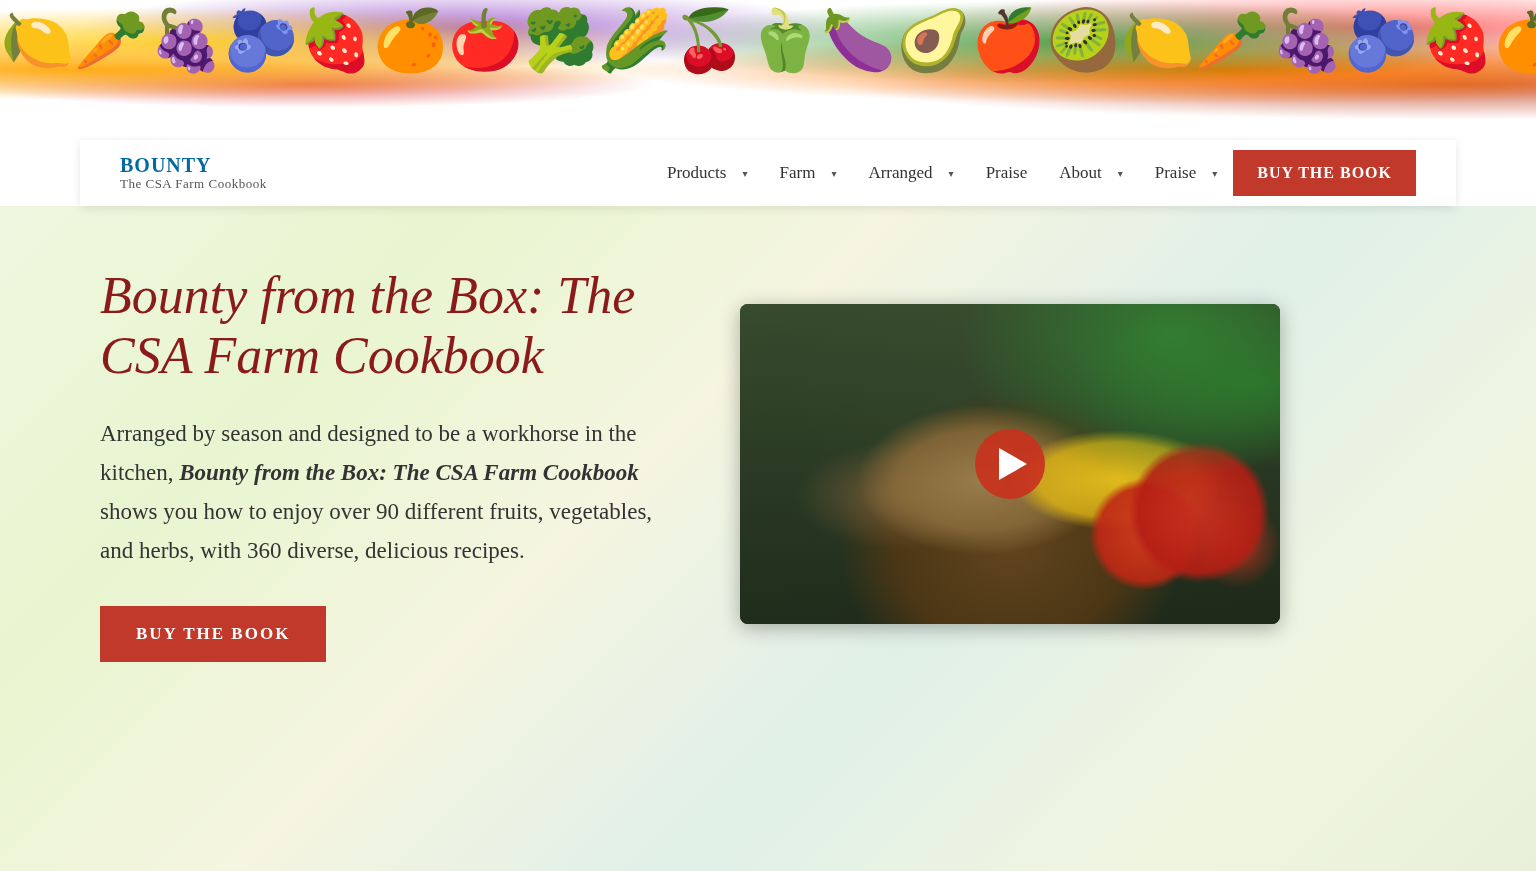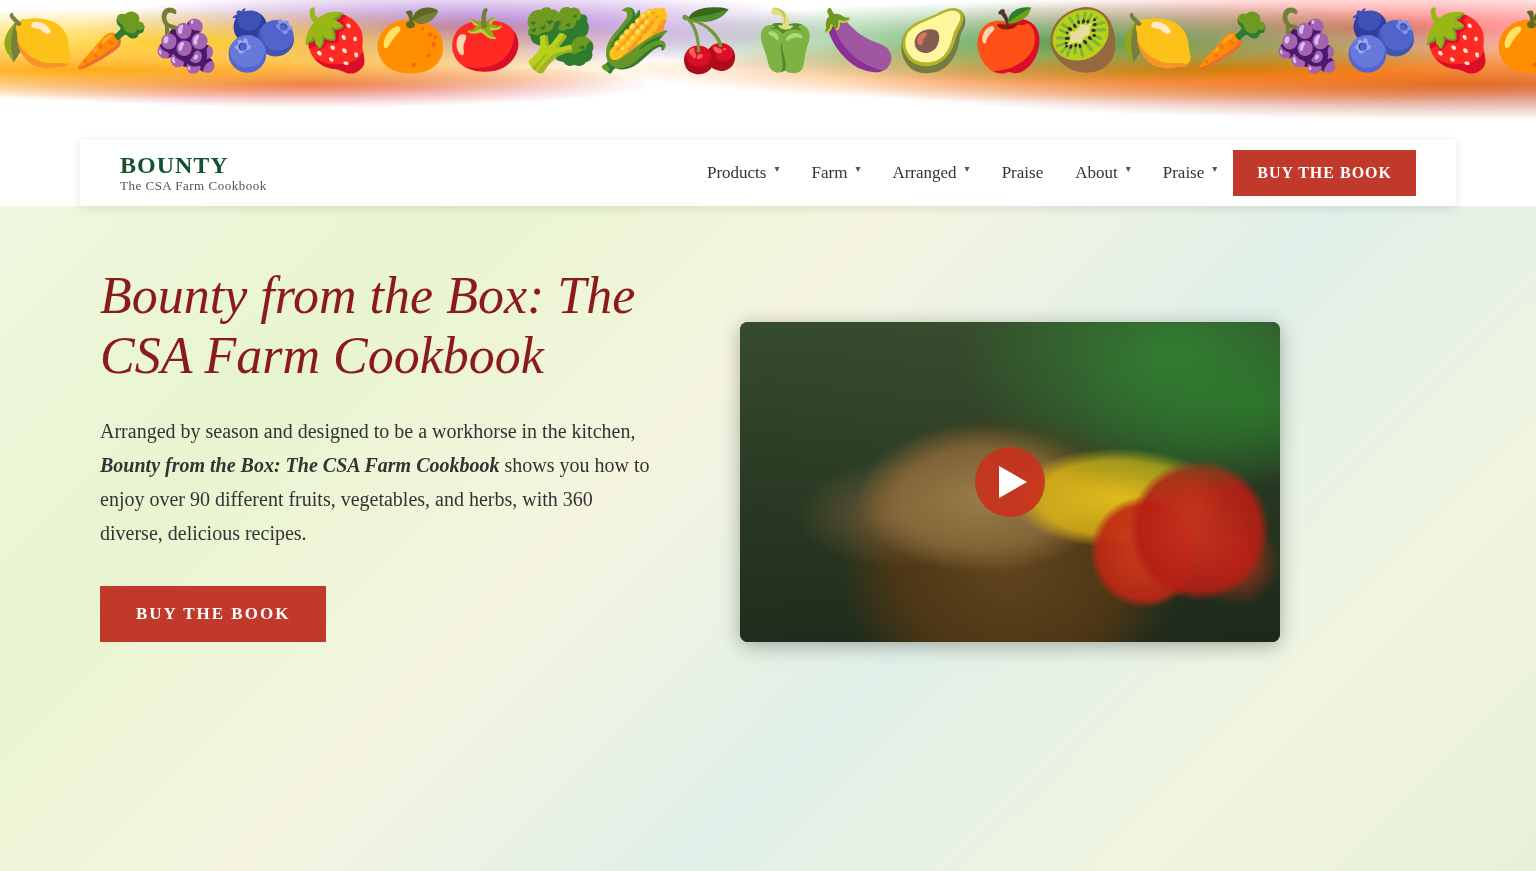--- a/index.html
+++ b/index.html
@@ -54,41 +54,41 @@
       padding: 10px 40px;
       background: white;
     }
     .logo-area {
       display: flex;
       flex-direction: column;
       text-decoration: none;
     }
     .logo-title {
       font-family: Georgia, serif;
-      font-size: 24px;
+      font-size: 20px;
       font-weight: bold;
-      color: #14532d;
+      color: #0369a1;
       line-height: 1.1;
       letter-spacing: 1px;
       text-transform: uppercase;
     }
     .logo-subtitle {
       font-size: 13px;
       color: #555;
       letter-spacing: 0.5px;
     }
     .nav {
       display: flex;
       align-items: center;
       gap: 0px;
     }
     .nav-item {
       display: flex;
-      align-items: flex-start;
-      gap: 8px;
+      align-items: center;
+      gap: 16px;
       padding: 8px 16px;
       font-size: 17px;
       color: #333;
       cursor: pointer;
       text-decoration: none;
       font-family: Georgia, serif;
       white-space: nowrap;
     }
     .nav-chevron {
       font-size: 10px;
@@ -111,42 +111,42 @@
     .main-bg {
       background: linear-gradient(135deg,
         #f0f7e0 0%, #e8f5d0 20%, #f5f5e0 40%,
         #e0f0e8 60%, #f0f5e0 80%, #e8f0d8 100%);
       min-height: 700px;
       padding: 60px 100px 80px 100px;
     }
 
     .hero-section {
       display: flex;
-      align-items: flex-end;
+      align-items: center;
       gap: 80px;
       margin-bottom: 80px;
     }
 
     .hero-text {
       flex: 1;
       max-width: 560px;
     }
 
     .hero-title {
       font-family: Georgia, 'Times New Roman', serif;
       font-size: 52px;
       font-style: italic;
       color: #8B1A1A;
       line-height: 1.15;
       margin-bottom: 28px;
       font-weight: normal;
     }
 
     .hero-description {
-      font-size: 20px;
+      font-size: 23px;
       color: #333;
       line-height: 1.7;
       margin-bottom: 36px;
     }
 
     .hero-description em {
       font-style: italic;
       font-weight: bold;
     }
 

